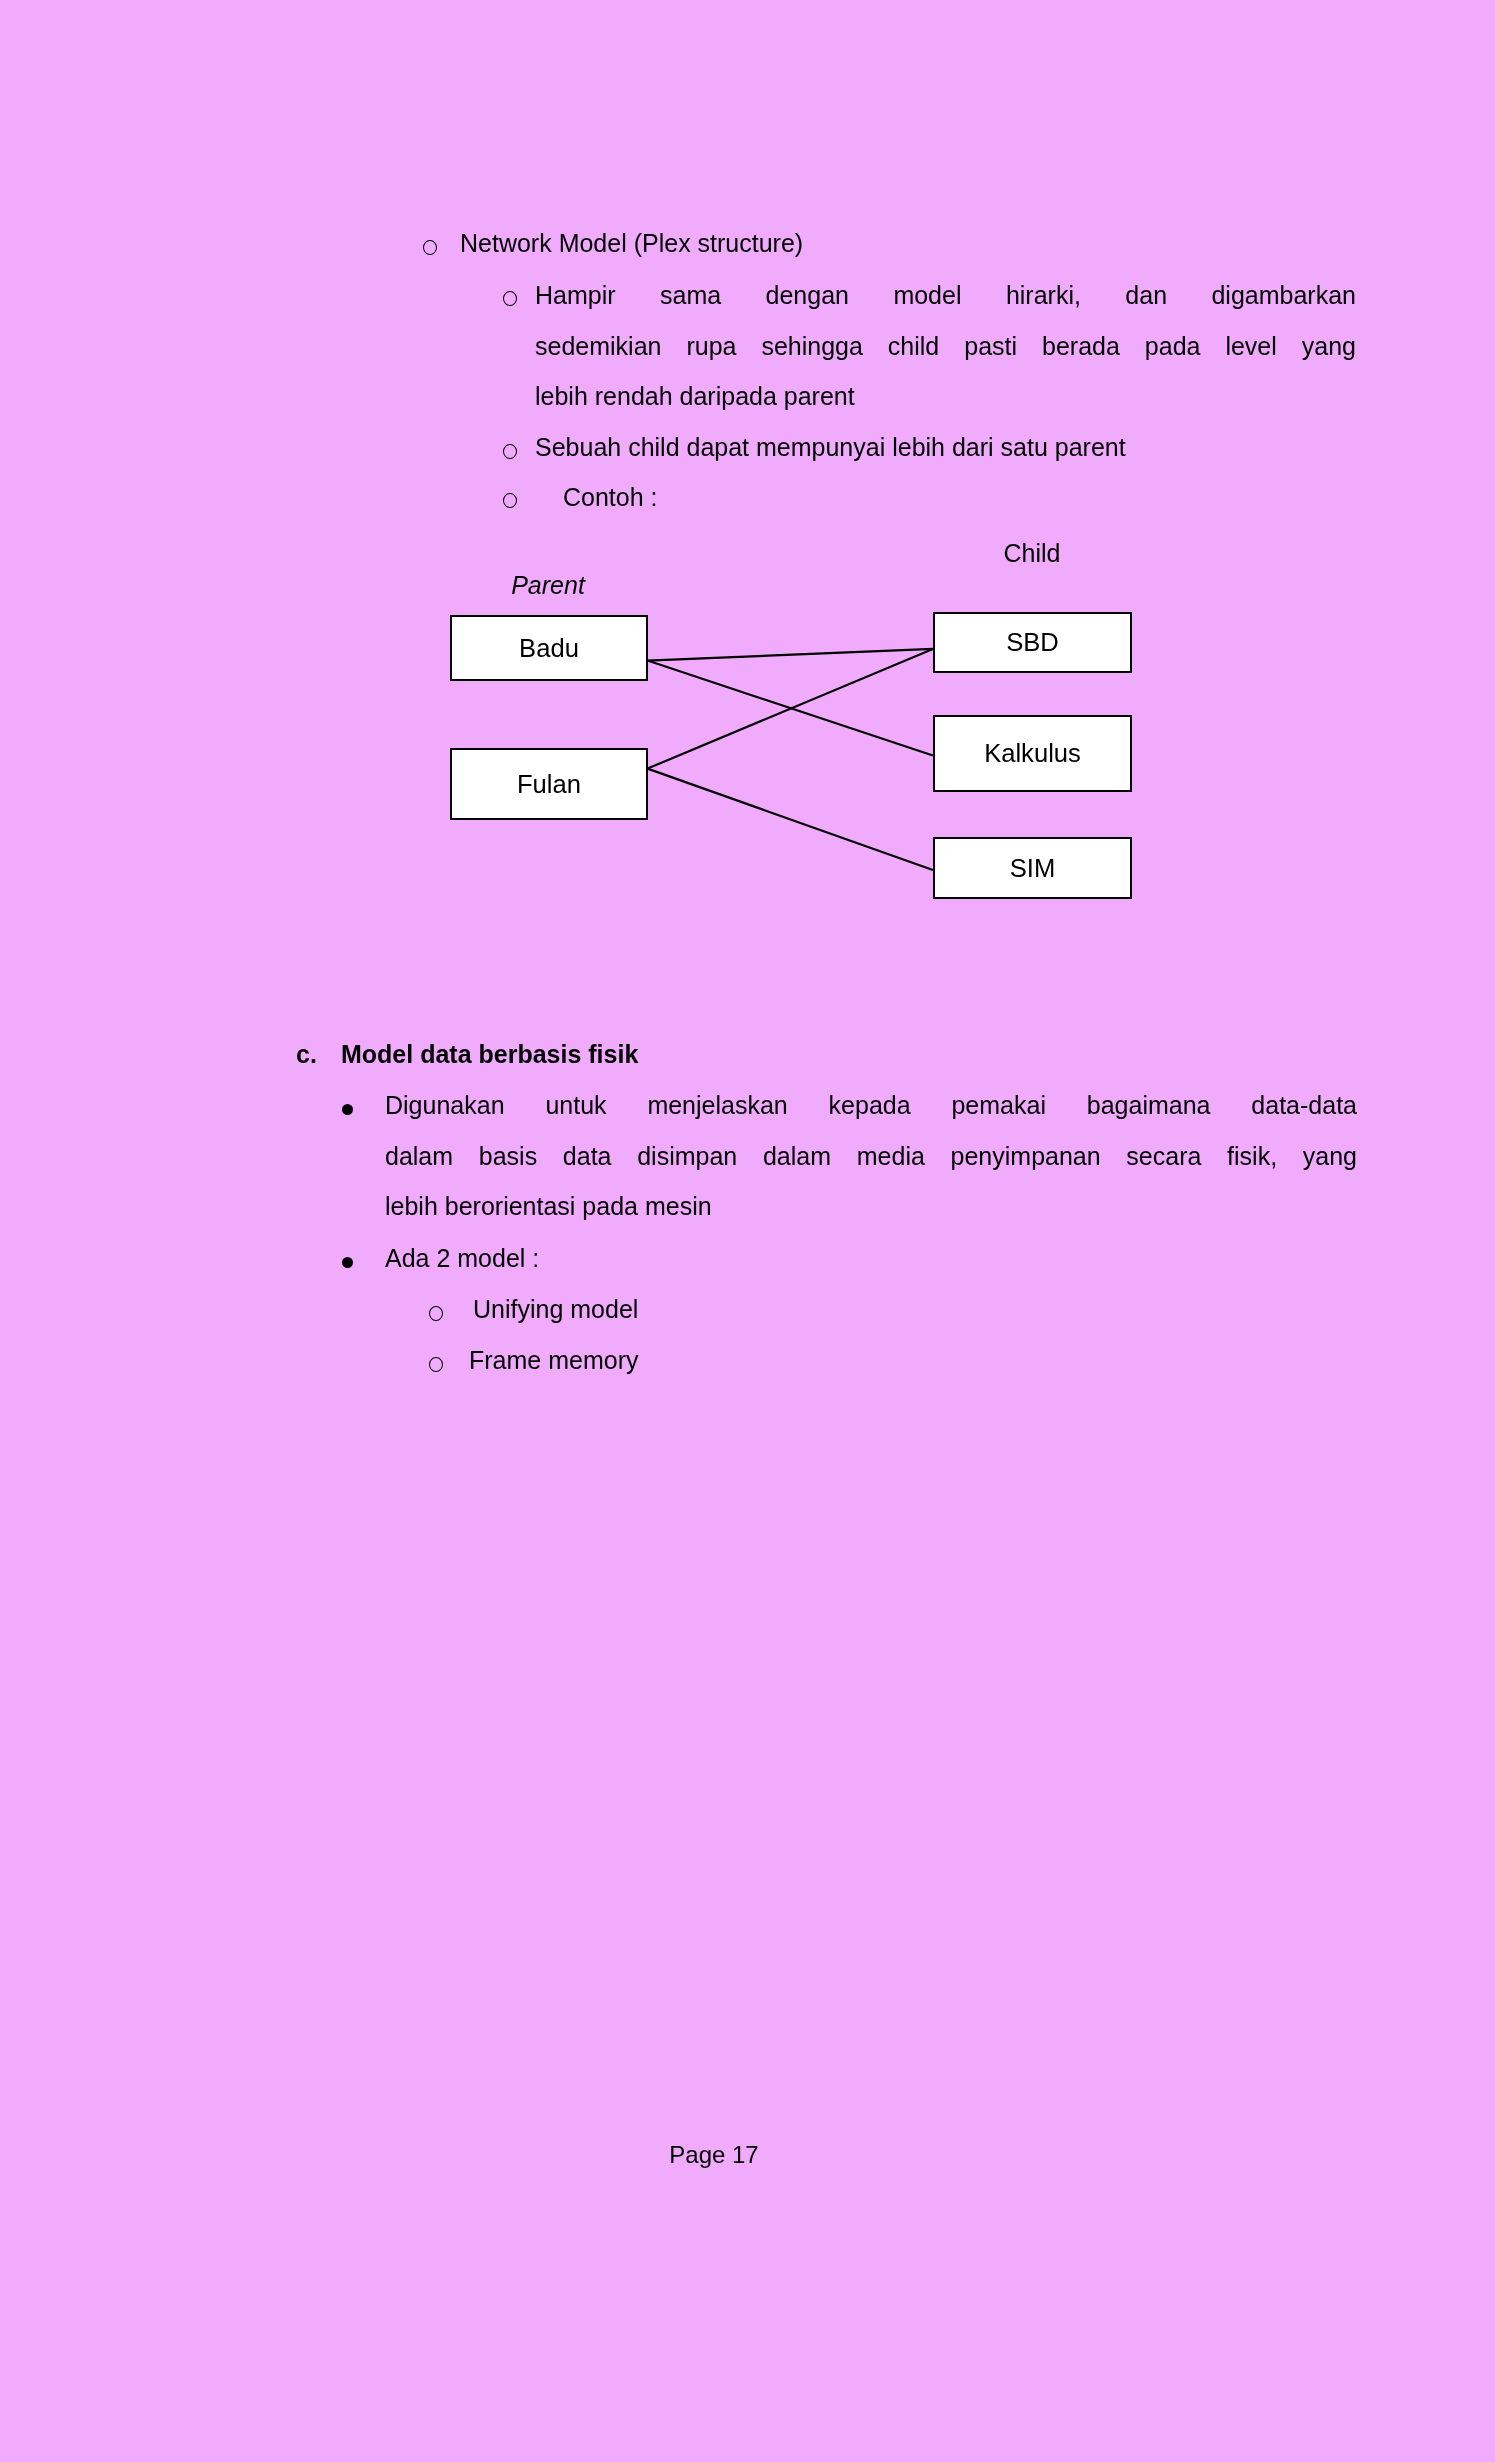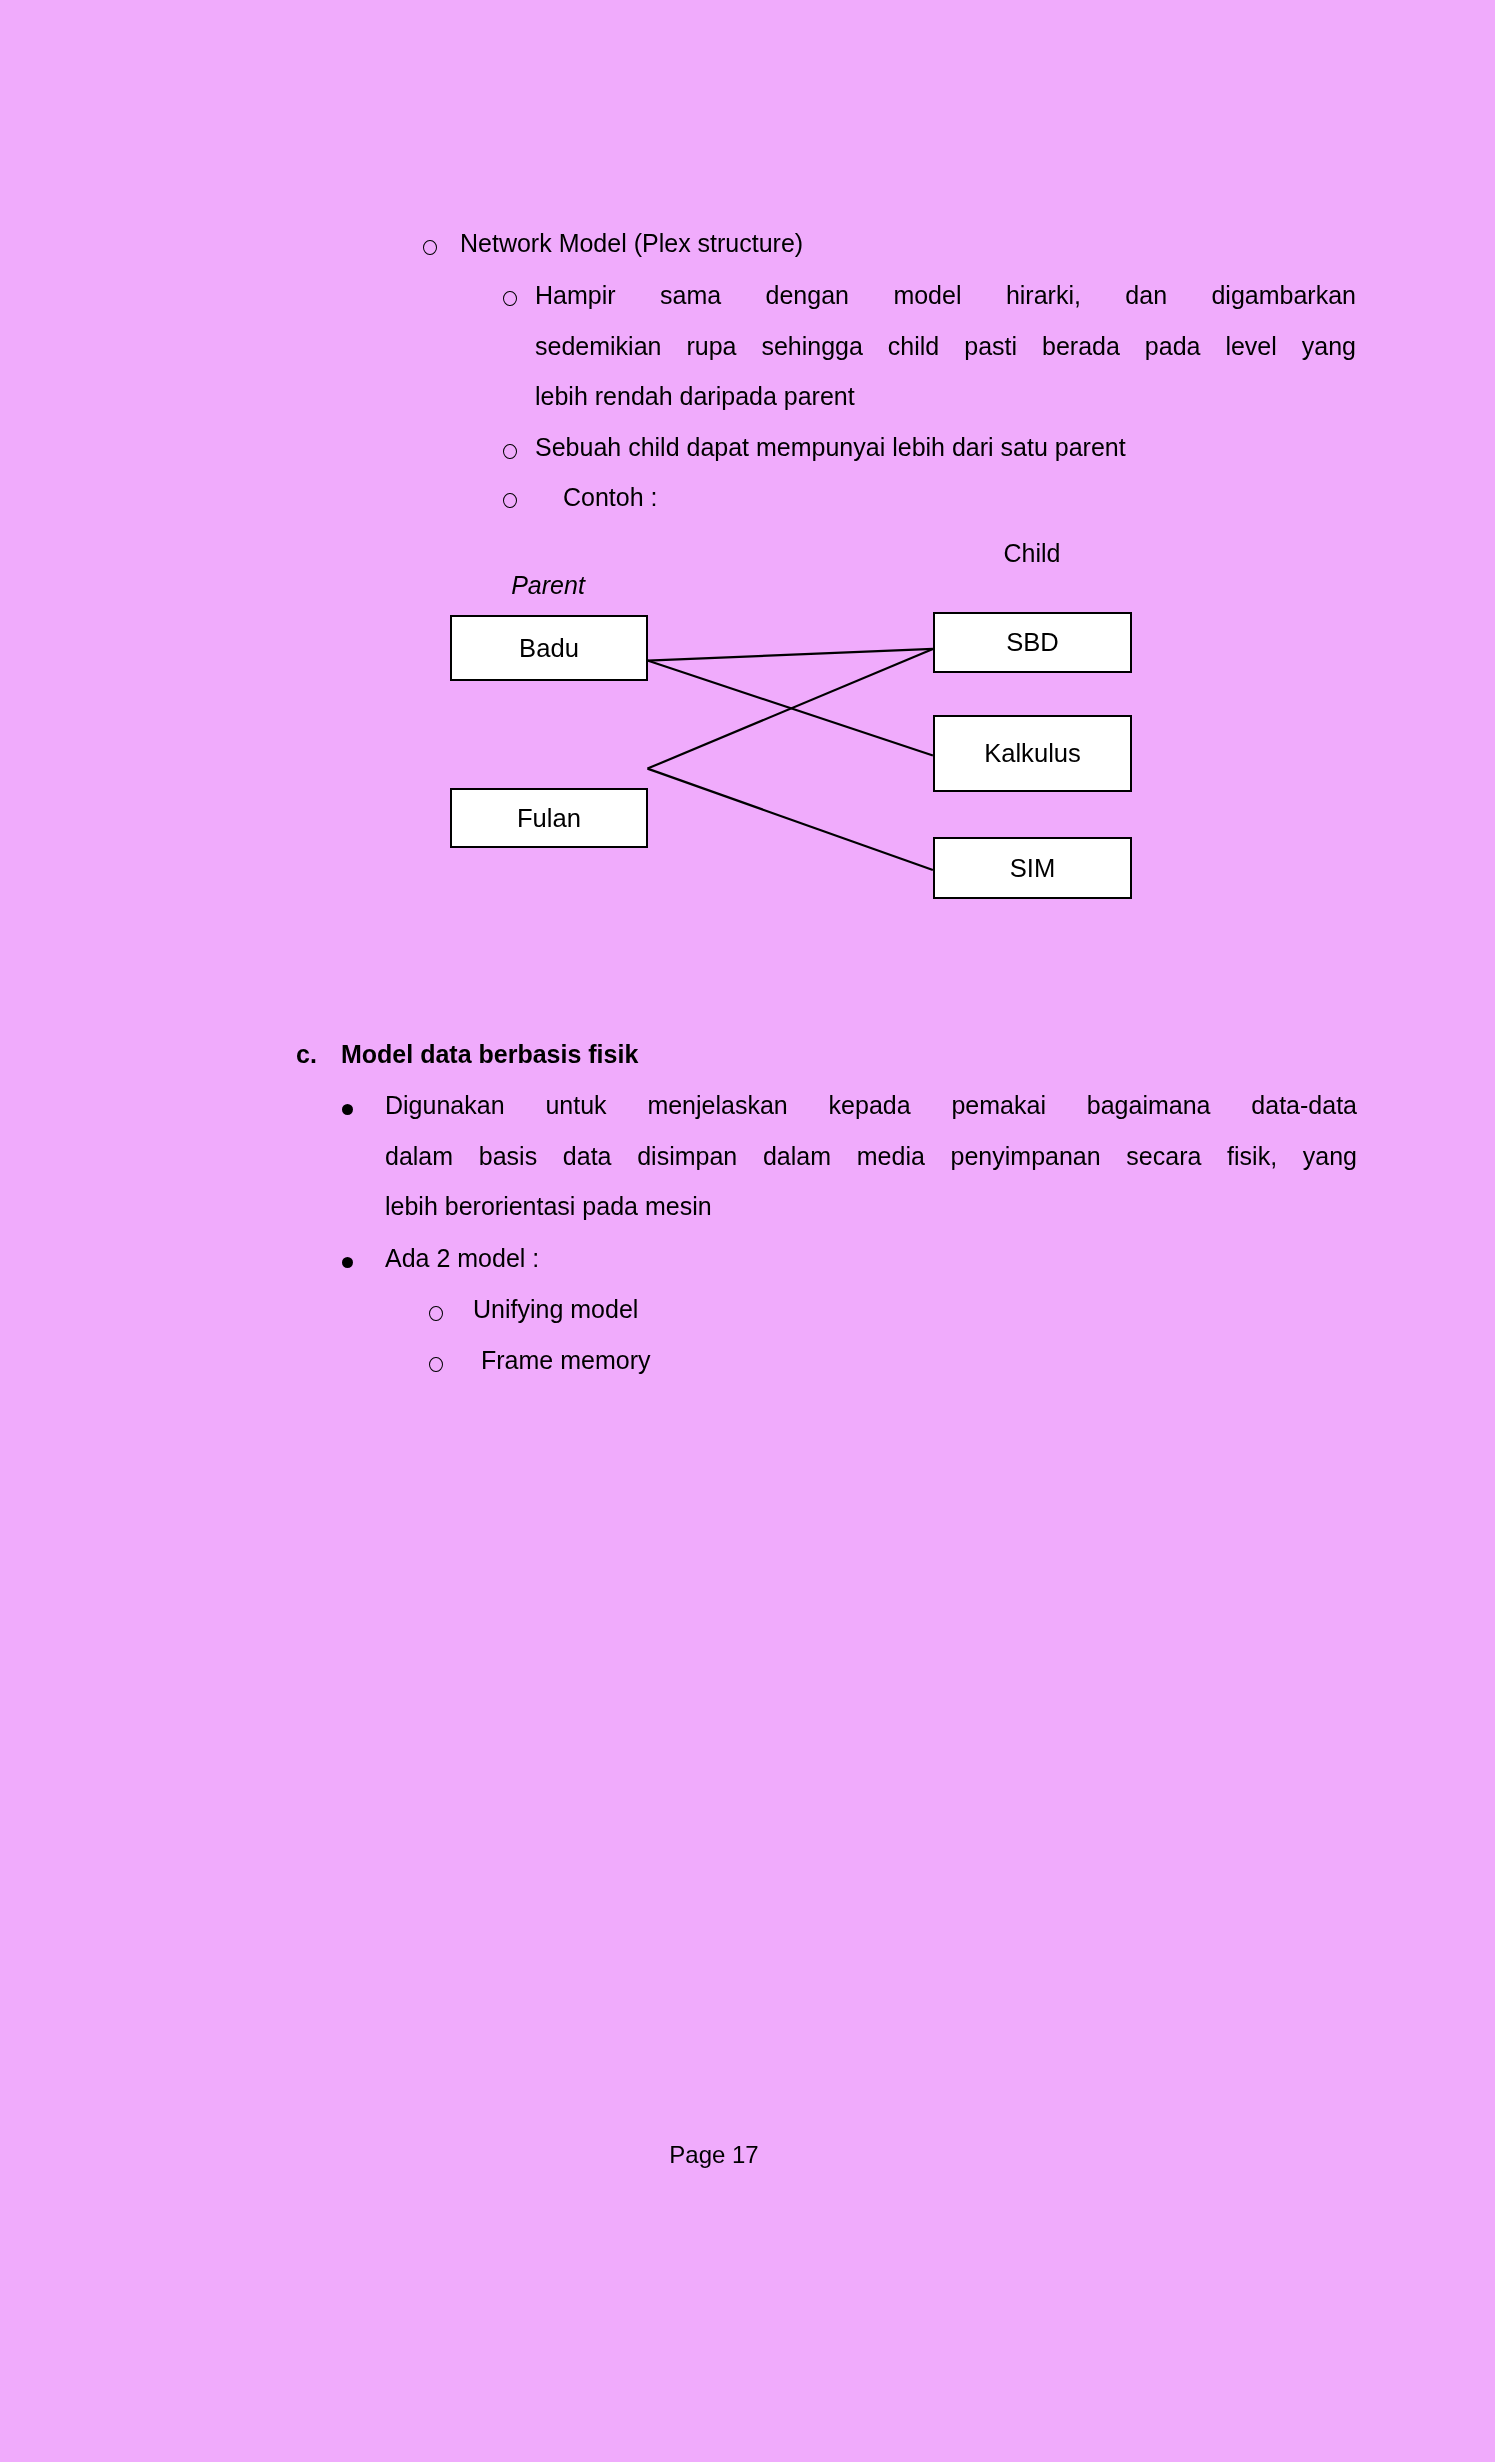--- a/index.html
+++ b/index.html
@@ -103,21 +103,21 @@
   <svg class="edges" viewBox="0 0 2048 3373" width="1495" height="2462">
     <line x1="887" y1="905" x2="1278" y2="889"></line>
     <line x1="887" y1="905" x2="1278" y2="1035"></line>
     <line x1="887" y1="1053" x2="1278" y2="889"></line>
     <line x1="887" y1="1053" x2="1278" y2="1192"></line>
   </svg>
 
   <div class="dbox" style="left:450px; top:615px; width:198px; height:66px;">
     <span>Badu</span>
   </div>
-  <div class="dbox" style="left:450px; top:748px; width:198px; height:60px;margin-top:40px;">
+  <div class="dbox" style="left:450px; top:748px; width:198px; height:72px;">
     <span>Fulan</span>
   </div>
   <div class="dbox" style="left:933px; top:612px; width:199px; height:61px;">
     <span>SBD</span>
   </div>
   <div class="dbox" style="left:933px; top:715px; width:199px; height:77px;">
     <span>Kalkulus</span>
   </div>
   <div class="dbox" style="left:933px; top:837px; width:199px; height:62px;">
     <span>SIM</span>
@@ -131,18 +131,18 @@
   <div class="jline" style="left:385px; top:1090px; width:972px;">Digunakan untuk menjelaskan kepada pemakai bagaimana data-data</div>
   <div class="line" style="left:385px; top:1191px;">lebih berorientasi pada mesin</div>
 
   <span class="discbullet" style="left:342px; top:1257px;"></span>
   <div class="line" style="left:385px; top:1243px;">Ada 2 model :</div>
 
   <span class="obullet" style="left:429px; top:1306px;"></span>
   <div class="line" style="left:473px; top:1294px;">Unifying model</div>
 
   <span class="obullet" style="left:429px; top:1357px;"></span>
-  <div class="line" style="left:481px; top:1345px;">Frame memory</div>
+  <div class="line" style="left:469px; top:1345px;">Frame memory</div>
 
   <div class="footer" style="left:714px; top:2139px;">Page 17</div>
 
 </div>
 
 
 </body></html>

